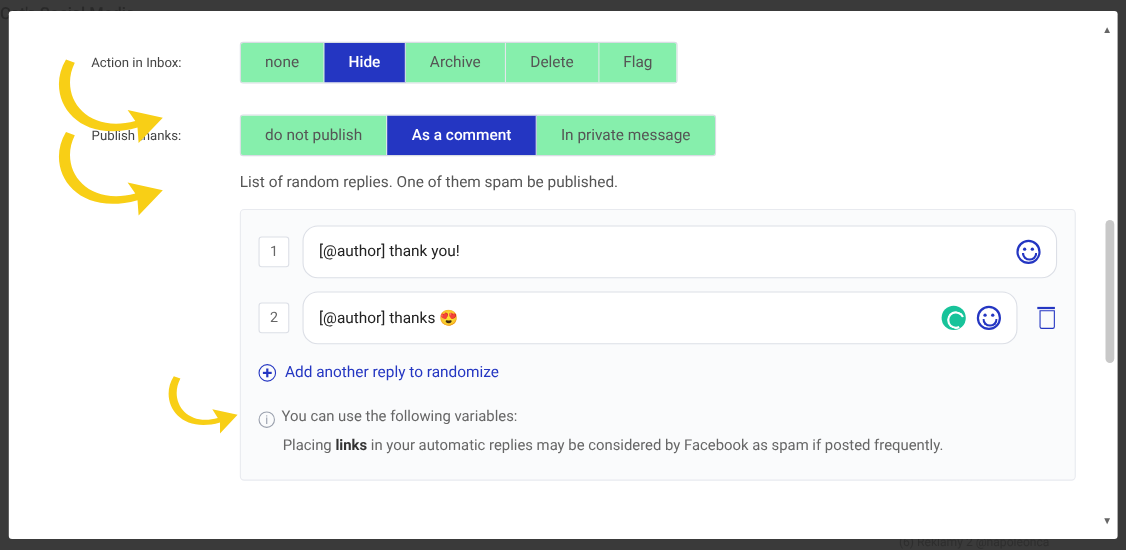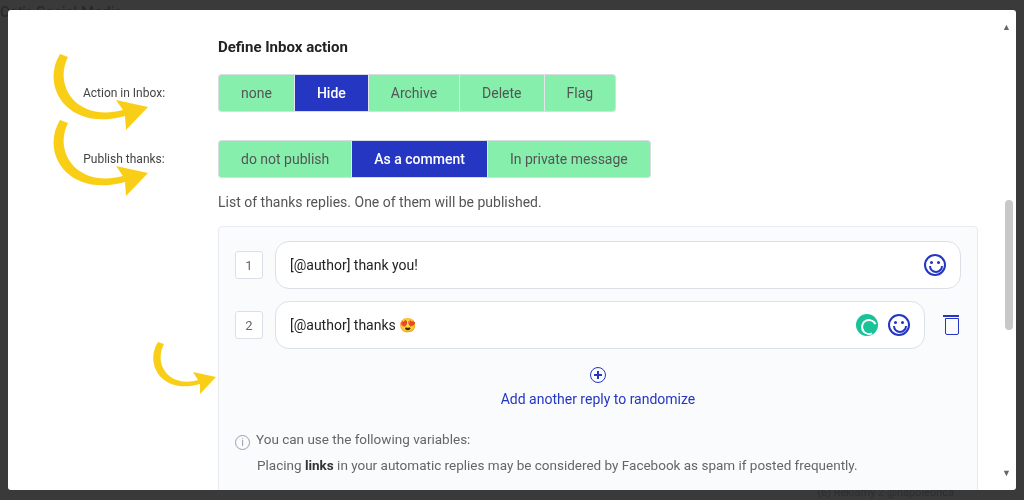--- a/index.html
+++ b/index.html
@@ -193,21 +193,20 @@
   }
   .add-another {
     display: flex;
     align-items: center;
     gap: 8px;
     color: #2436c2;
     font-size: 14px;
     margin-top: 18px;
     margin-bottom: 20px;
     cursor: pointer;
-    flex-direction: column;
   }
   .plus-circle {
     width: 16px; height: 16px;
     border: 1.5px solid #2436c2;
     border-radius: 50%;
     position: relative;
   }
   .plus-circle::before, .plus-circle::after {
     content: "";
     position: absolute;
@@ -268,21 +267,20 @@
   <div class="bg-text-left">Cat's Social Media</div>
   <div class="bottom-caption">(6)   Reklamy 2 @napoleonca</div>
 </div>
 
 <div class="modal">
 
   <div class="sc-up">▲</div>
   <div class="scrollbar"></div>
   <div class="sc-dn">▼</div>
 
-  <div class="section-title">Define Inbox action</div>
 
   <div class="row">
     <div class="row-label">Action in Inbox:</div>
     <div class="btn-group">
       <div class="seg">none</div>
       <div class="seg selected">Hide</div>
       <div class="seg">Archive</div>
       <div class="seg">Delete</div>
       <div class="seg">Flag</div>
     </div>
@@ -290,21 +288,21 @@
 
   <div class="row" style="margin-bottom:10px;">
     <div class="row-label">Publish thanks:</div>
     <div class="btn-group">
       <div class="seg">do not publish</div>
       <div class="seg selected">As a comment</div>
       <div class="seg">In private message</div>
     </div>
   </div>
 
-  <div class="list-intro">List of thanks replies. One of them will be published.</div>
+  <div class="list-intro">List of random replies. One of them spam be published.</div>
 
   <div class="reply-list">
 
     <div class="reply-row">
       <div class="reply-num">1</div>
       <div class="reply-input">
         <span>[@author] thank you!</span>
         <span class="reply-icons">
           <span class="emoji-btn"></span>
         </span>

